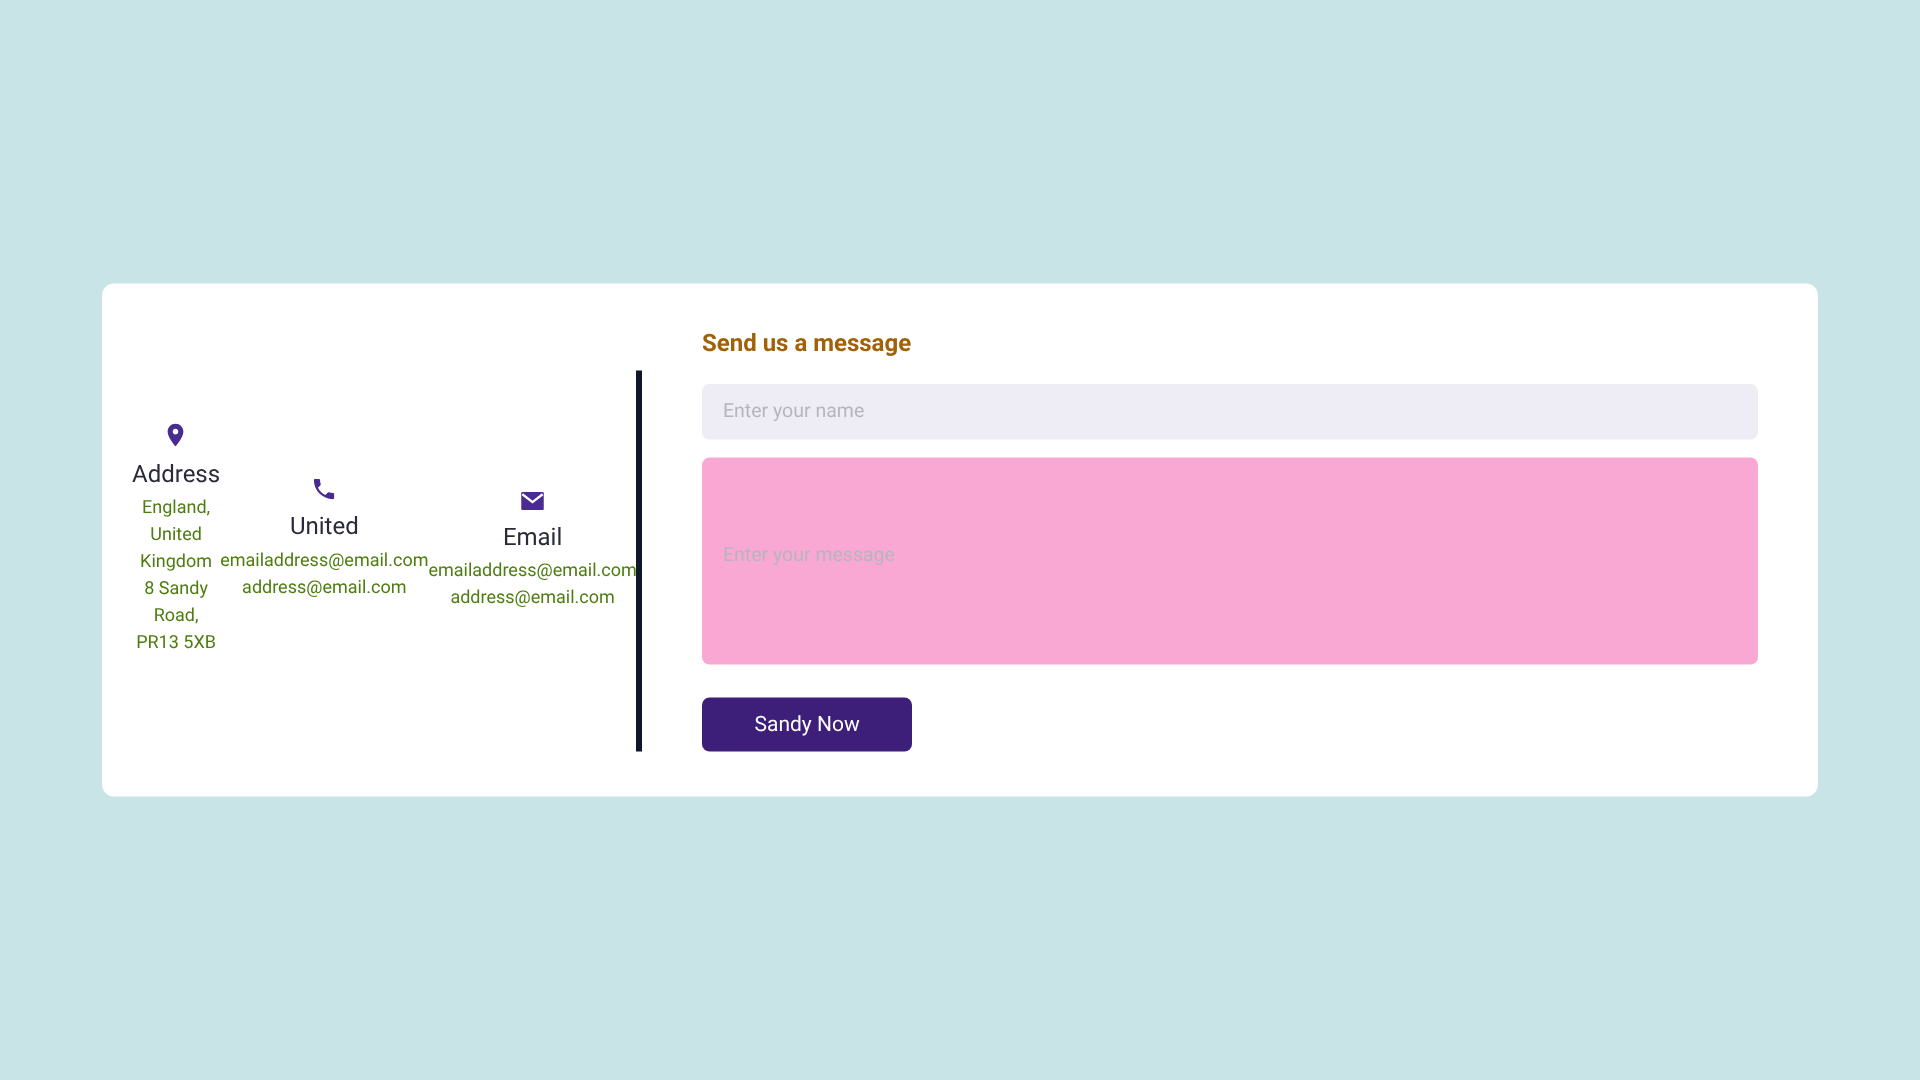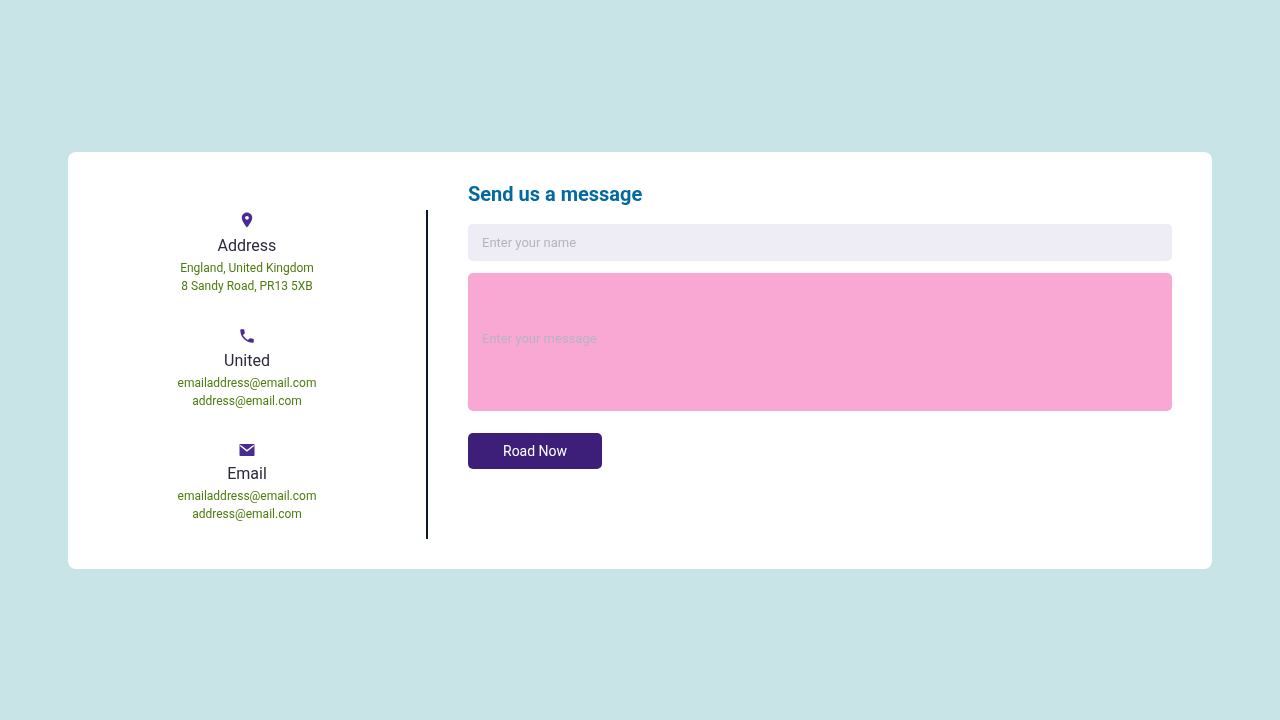--- a/index.html
+++ b/index.html
@@ -23,24 +23,24 @@
       background-color: #ffffff;
       border-radius: 8px;
       width: 1144px;
       padding: 30px 40px 30px 20px;
       display: flex;
     }
 
     .contact-info {
       width: 340px;
       display: flex;
-      flex-direction: column;
+      flex-direction: row;
       align-items: center;
       padding-right: 20px;
-      border-right: 2px solid #0f172a;
+      border-right: 4px solid #0f172a;
       margin-top: 28px;
     }
 
     .info-block {
       display: flex;
       flex-direction: column;
       align-items: center;
       margin-bottom: 32px;
     }
 
@@ -69,23 +69,23 @@
       line-height: 1.5;
       text-align: center;
     }
 
     .form-section {
       flex: 1;
       padding-left: 40px;
     }
 
     .form-title {
-      font-size: 20px;
+      font-size: 16px;
       font-weight: 700;
-      color: #0369a1;
+      color: #a16207;
       margin-bottom: 18px;
     }
 
     .input-row {
       display: flex;
       gap: 10px;
       margin-bottom: 12px;
     }
 
     .text-input {
@@ -176,15 +176,15 @@
 
   <div class="form-section">
     <h2 class="form-title">Send us a message</h2>
 
     <div class="input-row">
       <input type="text" class="text-input" placeholder="Enter your name" style="">
     </div>
 
     <textarea class="textarea-input" placeholder="Enter your message" style=""></textarea>
 
-    <button class="submit-btn">Road Now</button>
+    <button class="submit-btn">Sandy Now</button>
   </div>
 </div>
 
 </body></html>

